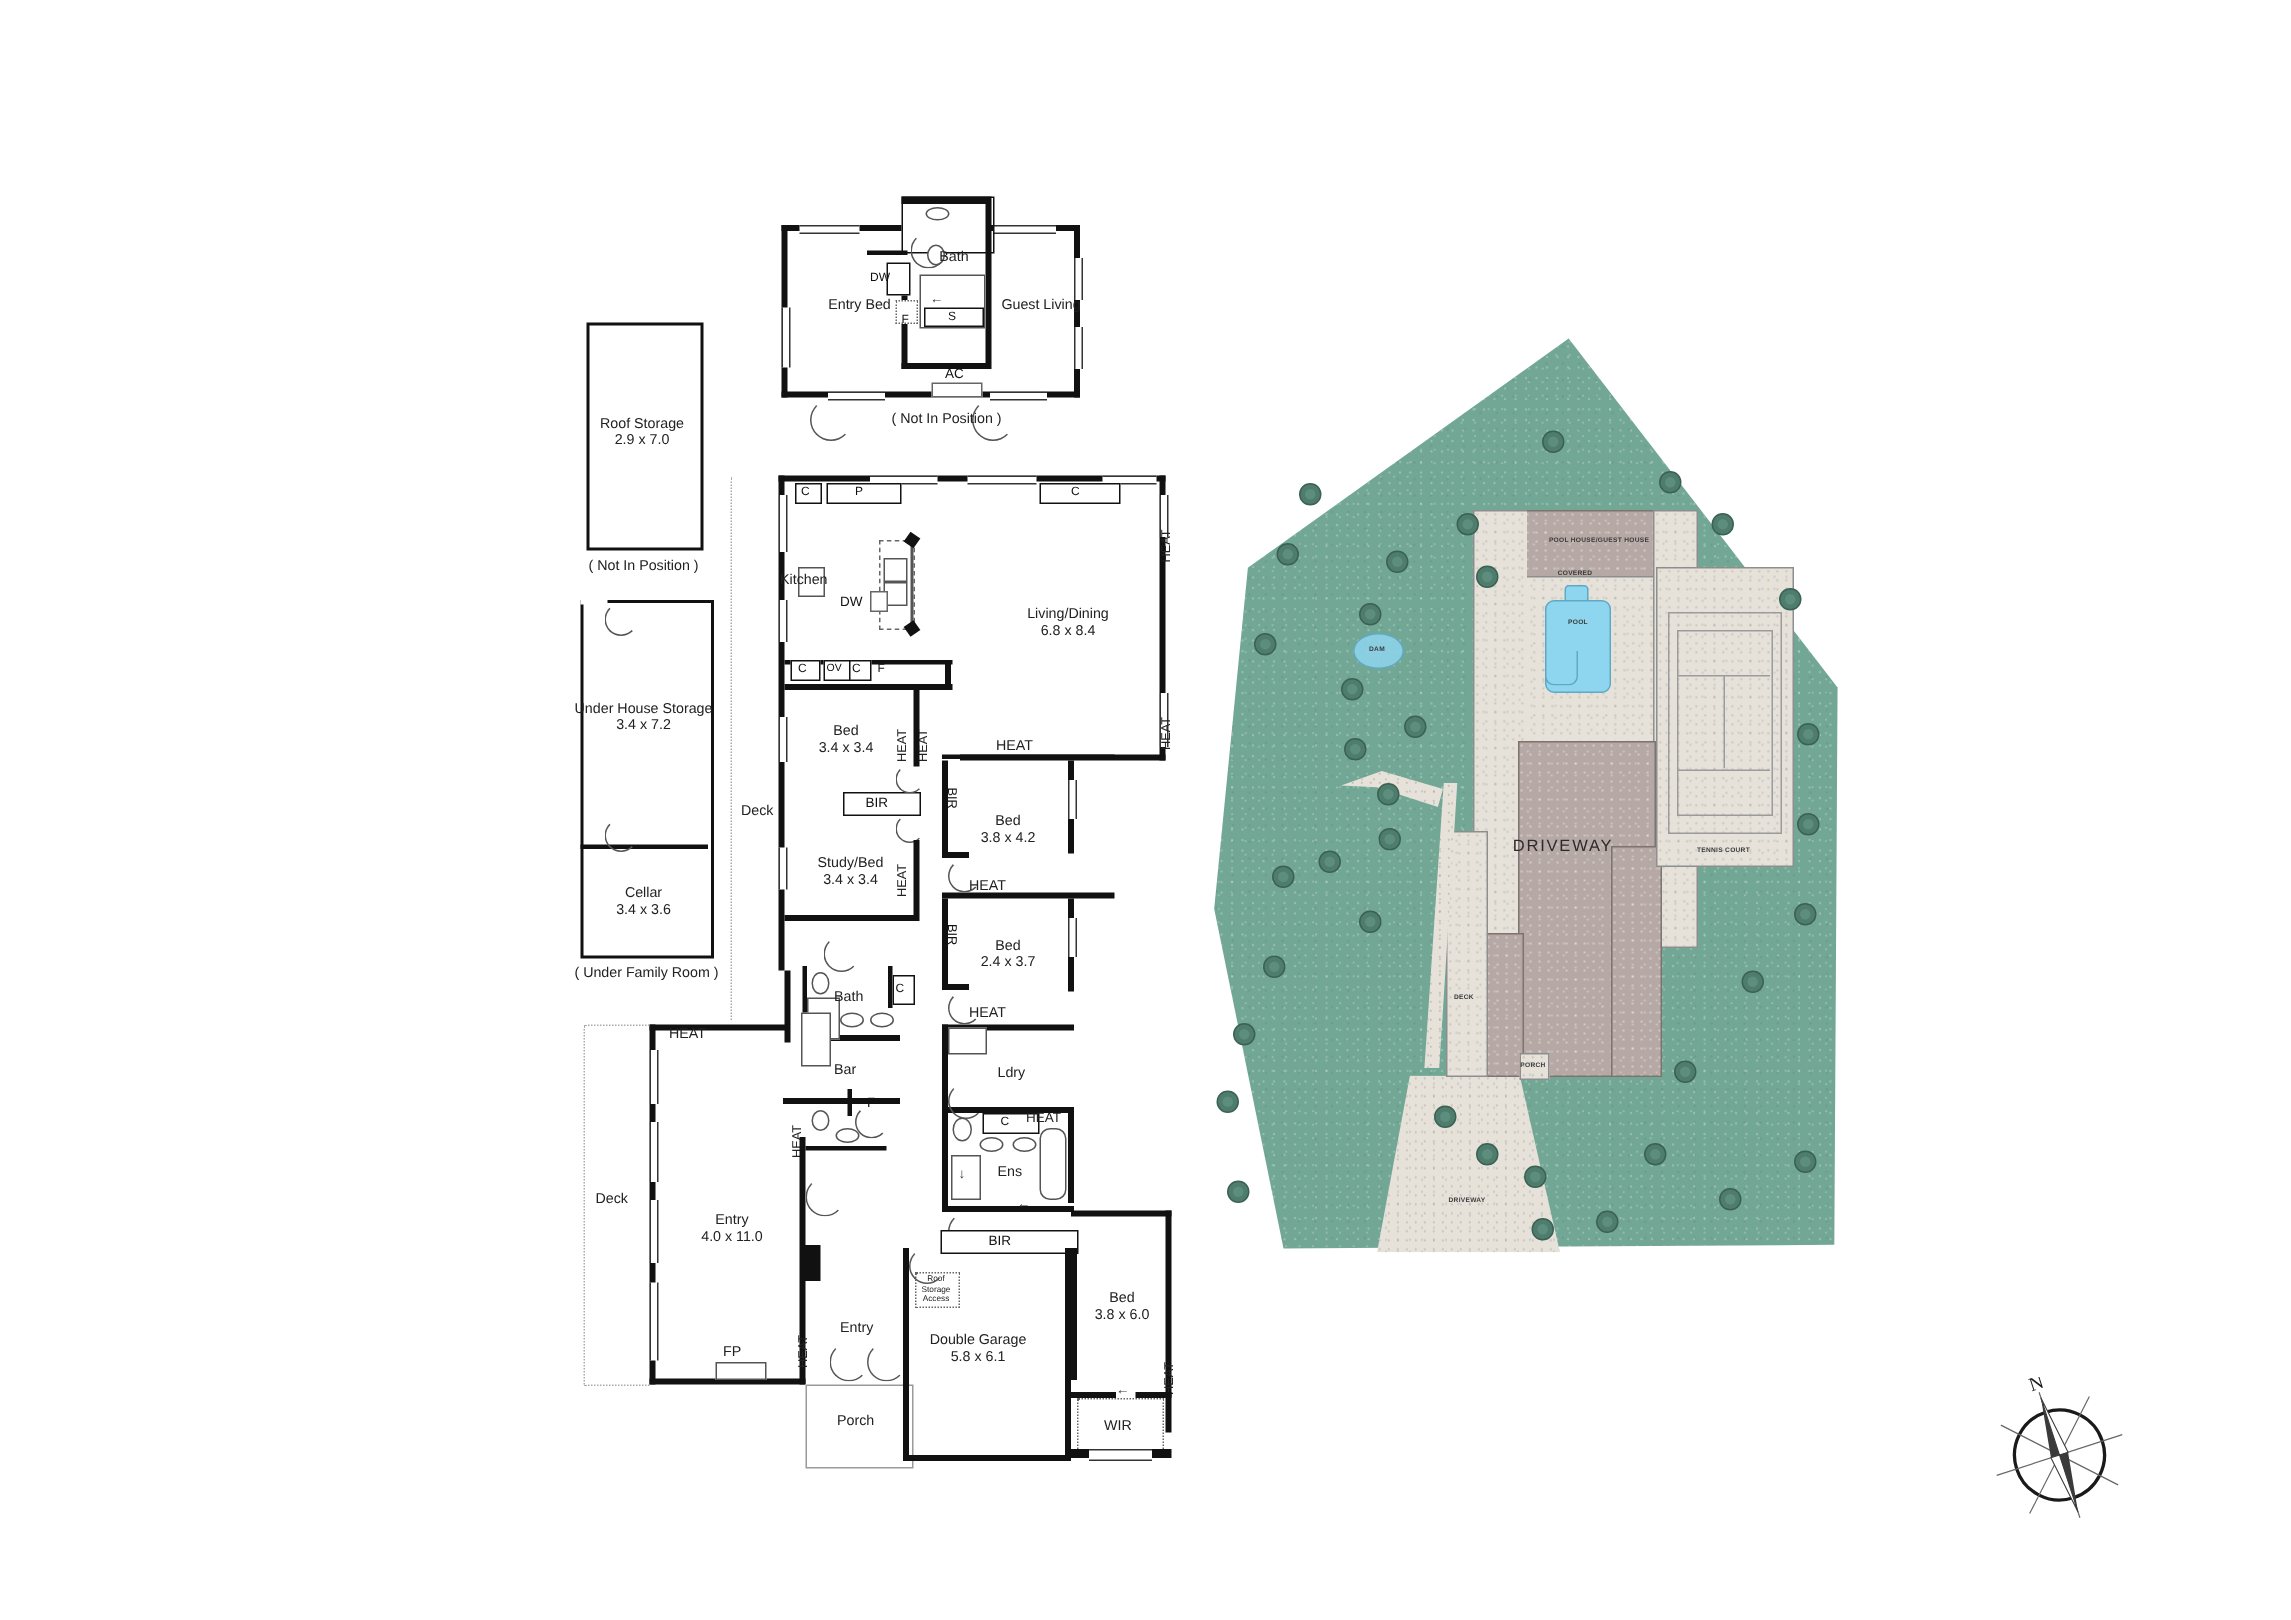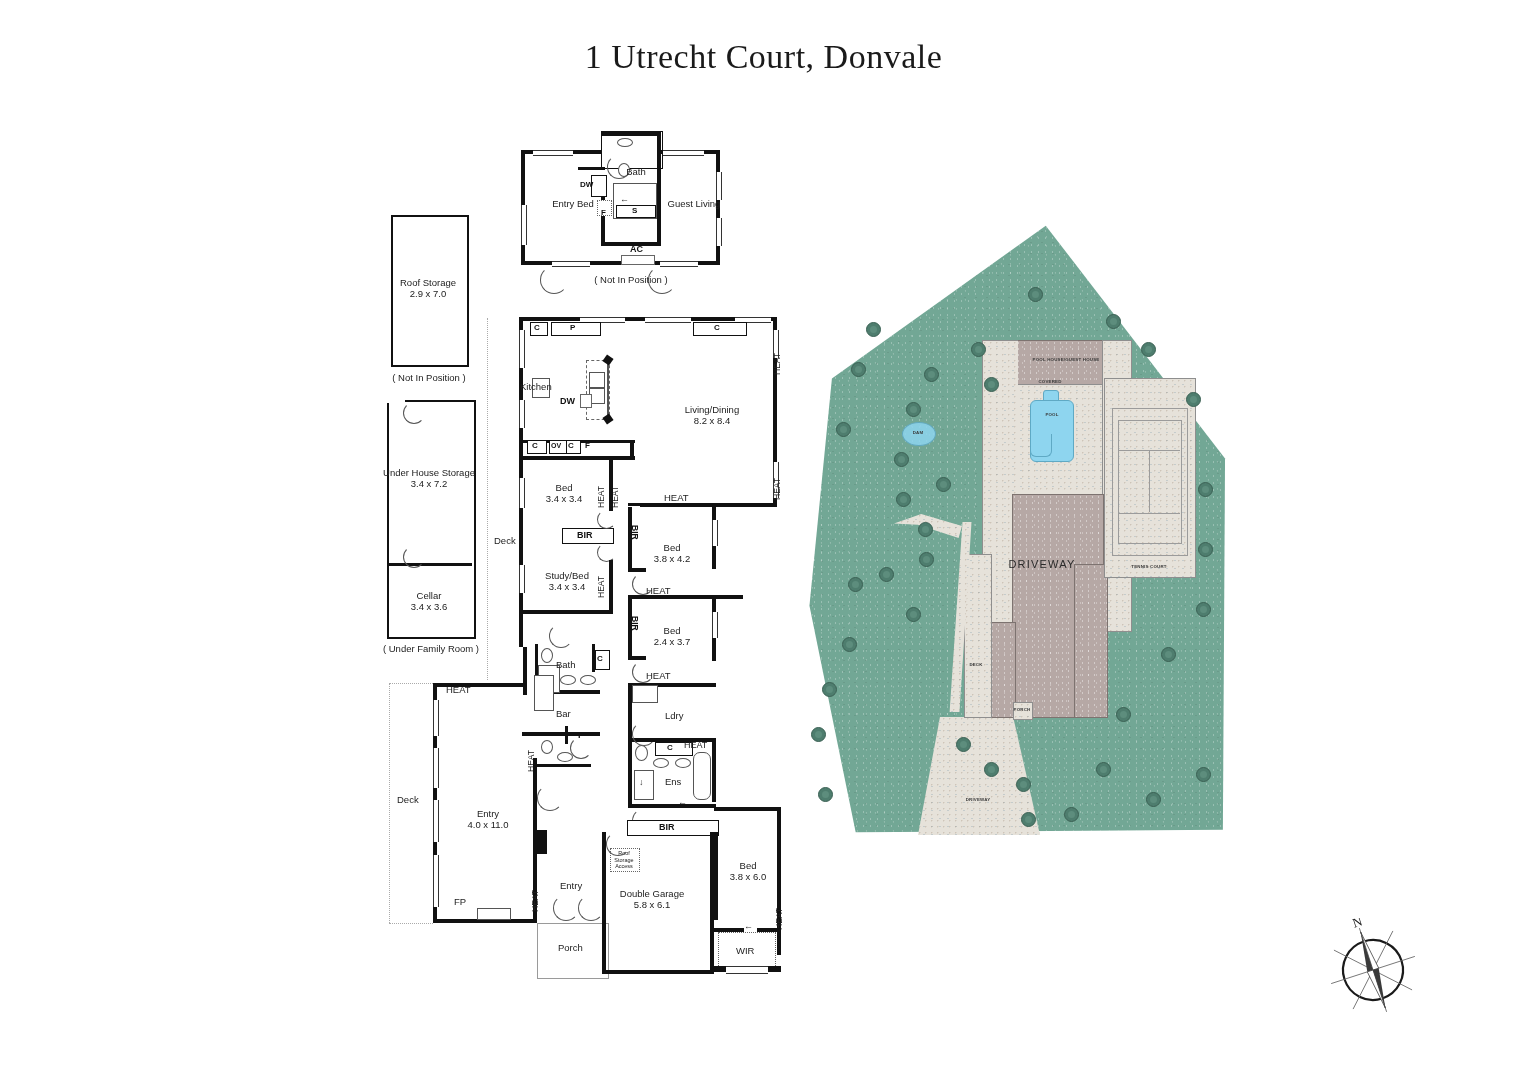--- a/index.html
+++ b/index.html
@@ -22,21 +22,21 @@
   .lightbox{position:absolute;border:1px solid #9a9a9a;background:#fff;}
   .dash{position:absolute;border-left:1px dotted #aaa;}
   .dashh{position:absolute;border-top:1px dotted #aaa;}
   .lbl{position:absolute;font-size:9.5px;line-height:11px;color:#222;white-space:nowrap;}
   .lbl.c{transform:translateX(-50%);}
   .dim{position:absolute;font-size:9.5px;line-height:11px;text-align:center;color:#222;
     transform:translateX(-50%);white-space:nowrap;}
   .note{position:absolute;font-size:9.5px;color:#222;transform:translateX(-50%);white-space:nowrap;}
   .vlbl{position:absolute;font-size:8.5px;color:#222;white-space:nowrap;
     transform-origin:0 0;transform:rotate(-90deg);}
-  .tag{position:absolute;font-size:8px;color:#111;white-space:nowrap;font-weight:bold;}
+  .tag{position:absolute;font-size:8px;color:#111;white-space:nowrap;}
   .tagbox{position:absolute;border:1.3px solid #111;background:#fff;}
   .door{position:absolute;border:1px solid #555;border-radius:100%;
     border-right-color:transparent;border-top-color:transparent;background:transparent;}
   .win{position:absolute;border-top:1px solid #333;border-bottom:1px solid #333;background:#fff;}
   .winv{position:absolute;border-left:1px solid #333;border-right:1px solid #333;background:#fff;}
   .fix{position:absolute;border:1px solid #555;background:#fff;}
   .oval{position:absolute;border:1px solid #555;border-radius:50%;background:#fff;}
   .arrow{position:absolute;font-size:9px;color:#333;line-height:9px;}
 
   
@@ -70,21 +70,20 @@
   .courtline{position:absolute;border:1px solid #9b9b9b;}
 
   
   #compass{position:absolute;left:1318px;top:918px;width:110px;height:100px;}
 </style>
 </head>
 <body>
 
 <div id="page">
 
-  <div class="title">1 Utrecht Court, Donvale</div>
 
   <div>
 
     <div class="wall" style="left:521px;top:150px;width:80px;height:4px;"></div>
     <div class="wall" style="left:658px;top:150px;width:62px;height:4px;"></div>
     <div class="wall" style="left:521px;top:150px;width:4px;height:115px;"></div>
     <div class="wall" style="left:716px;top:150px;width:4px;height:115px;"></div>
     <div class="wall" style="left:521px;top:261px;width:199px;height:4px;"></div>
 
     <div class="win" style="left:533px;top:150px;width:40px;height:4px;"></div>
@@ -182,21 +181,21 @@
     <div class="thin" style="left:607px;top:359px;width:2px;height:60px;"></div>
     <div class="wall" style="left:604px;top:356px;width:8px;height:8px;transform:rotate(35deg);"></div>
     <div class="wall" style="left:604px;top:415px;width:8px;height:8px;transform:rotate(-35deg);"></div>
     <div class="fix" style="left:532px;top:378px;width:16px;height:18px;"></div>
     <div class="lbl" style="left:520px;top:381px;">Kitchen</div>
     <div class="tag" style="left:560px;top:396px;font-size:9px;">DW</div>
     <div class="thinbox" style="left:580px;top:394px;width:10px;height:12px;"></div>
 
     <div class="dim" style="left:712px;top:404px;">
       <span>Living/Dining</span><br>
-      <span>8.2 x 8.4</span>
+      <span>6.8 x 8.4</span>
     </div>
 
     <div class="wall" style="left:523px;top:440px;width:112px;height:3px;"></div>
     <div class="tagbox" style="left:527px;top:440px;width:18px;height:12px;"></div>
     <div class="tag" style="left:532px;top:441px;">C</div>
     <div class="tagbox" style="left:549px;top:440px;width:16px;height:12px;"></div>
     <div class="tag" style="left:551px;top:442px;font-size:7px;">OV</div>
     <div class="tagbox" style="left:566px;top:440px;width:13px;height:12px;"></div>
     <div class="tag" style="left:568px;top:441px;">C</div>
     <div class="tag" style="left:585px;top:441px;">F</div>
@@ -318,21 +317,21 @@
     <div class="lbl" style="left:397px;top:794px;">Deck</div>
     <div class="dim" style="left:488px;top:808px;">
       <span>Entry</span><br>
       <span>4.0 x 11.0</span>
     </div>
     <div class="winv" style="left:433px;top:700px;width:4px;height:36px;"></div>
     <div class="winv" style="left:433px;top:748px;width:4px;height:40px;"></div>
     <div class="winv" style="left:433px;top:800px;width:4px;height:42px;"></div>
     <div class="winv" style="left:433px;top:855px;width:4px;height:52px;"></div>
     <div class="fix" style="left:477px;top:908px;width:32px;height:10px;"></div>
-    <div class="lbl" style="left:454px;top:896px;">FP</div>
+    <div class="lbl" style="left:482px;top:896px;">FP</div>
     <div class="wall" style="left:533px;top:758px;width:4px;height:165px;"></div>
     <div class="wall" style="left:536px;top:830px;width:11px;height:24px;"></div>
     <div class="vlbl" style="left:530px;top:912px;">HEAT</div>
 
     <div class="lbl" style="left:494px;top:535px;">Deck</div>
     <div class="dash" style="left:487px;top:318px;height:362px;"></div>
 
     <div class="lbl" style="left:560px;top:880px;">Entry</div>
     <div class="door" style="left:553px;top:895px;width:24px;height:24px;"></div>
     <div class="door" style="left:578px;top:895px;width:24px;height:24px;"></div>

